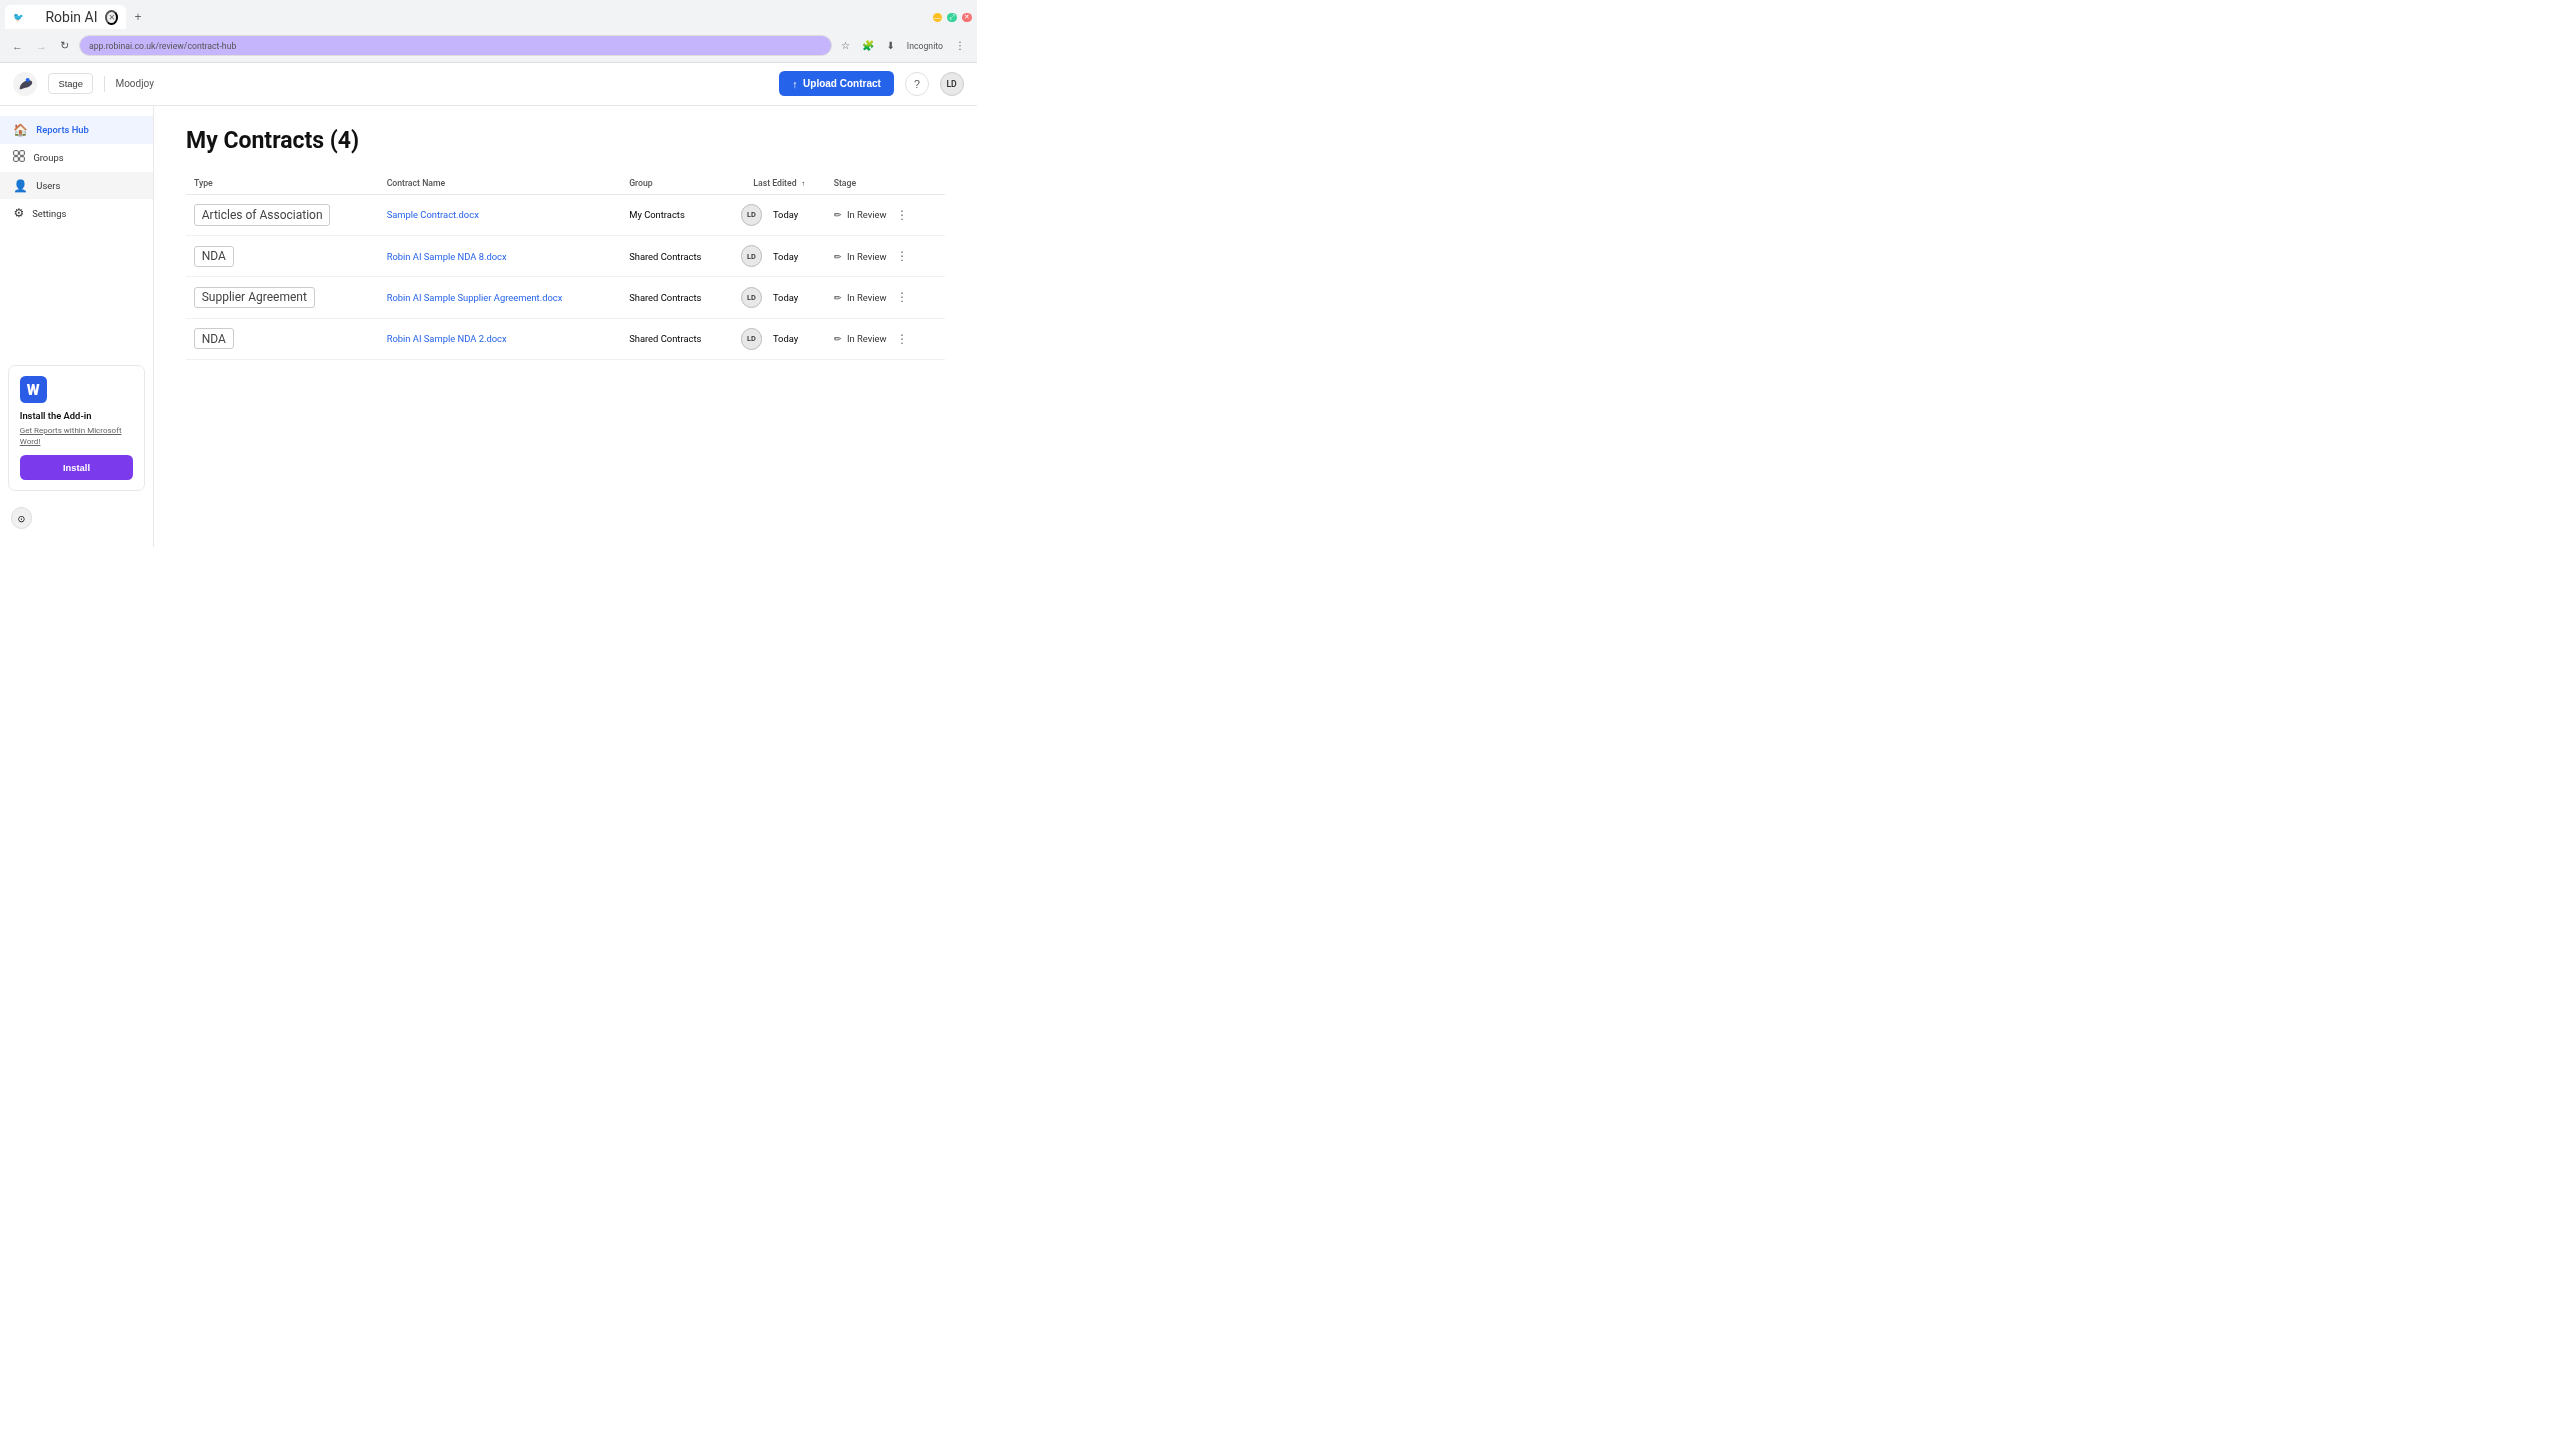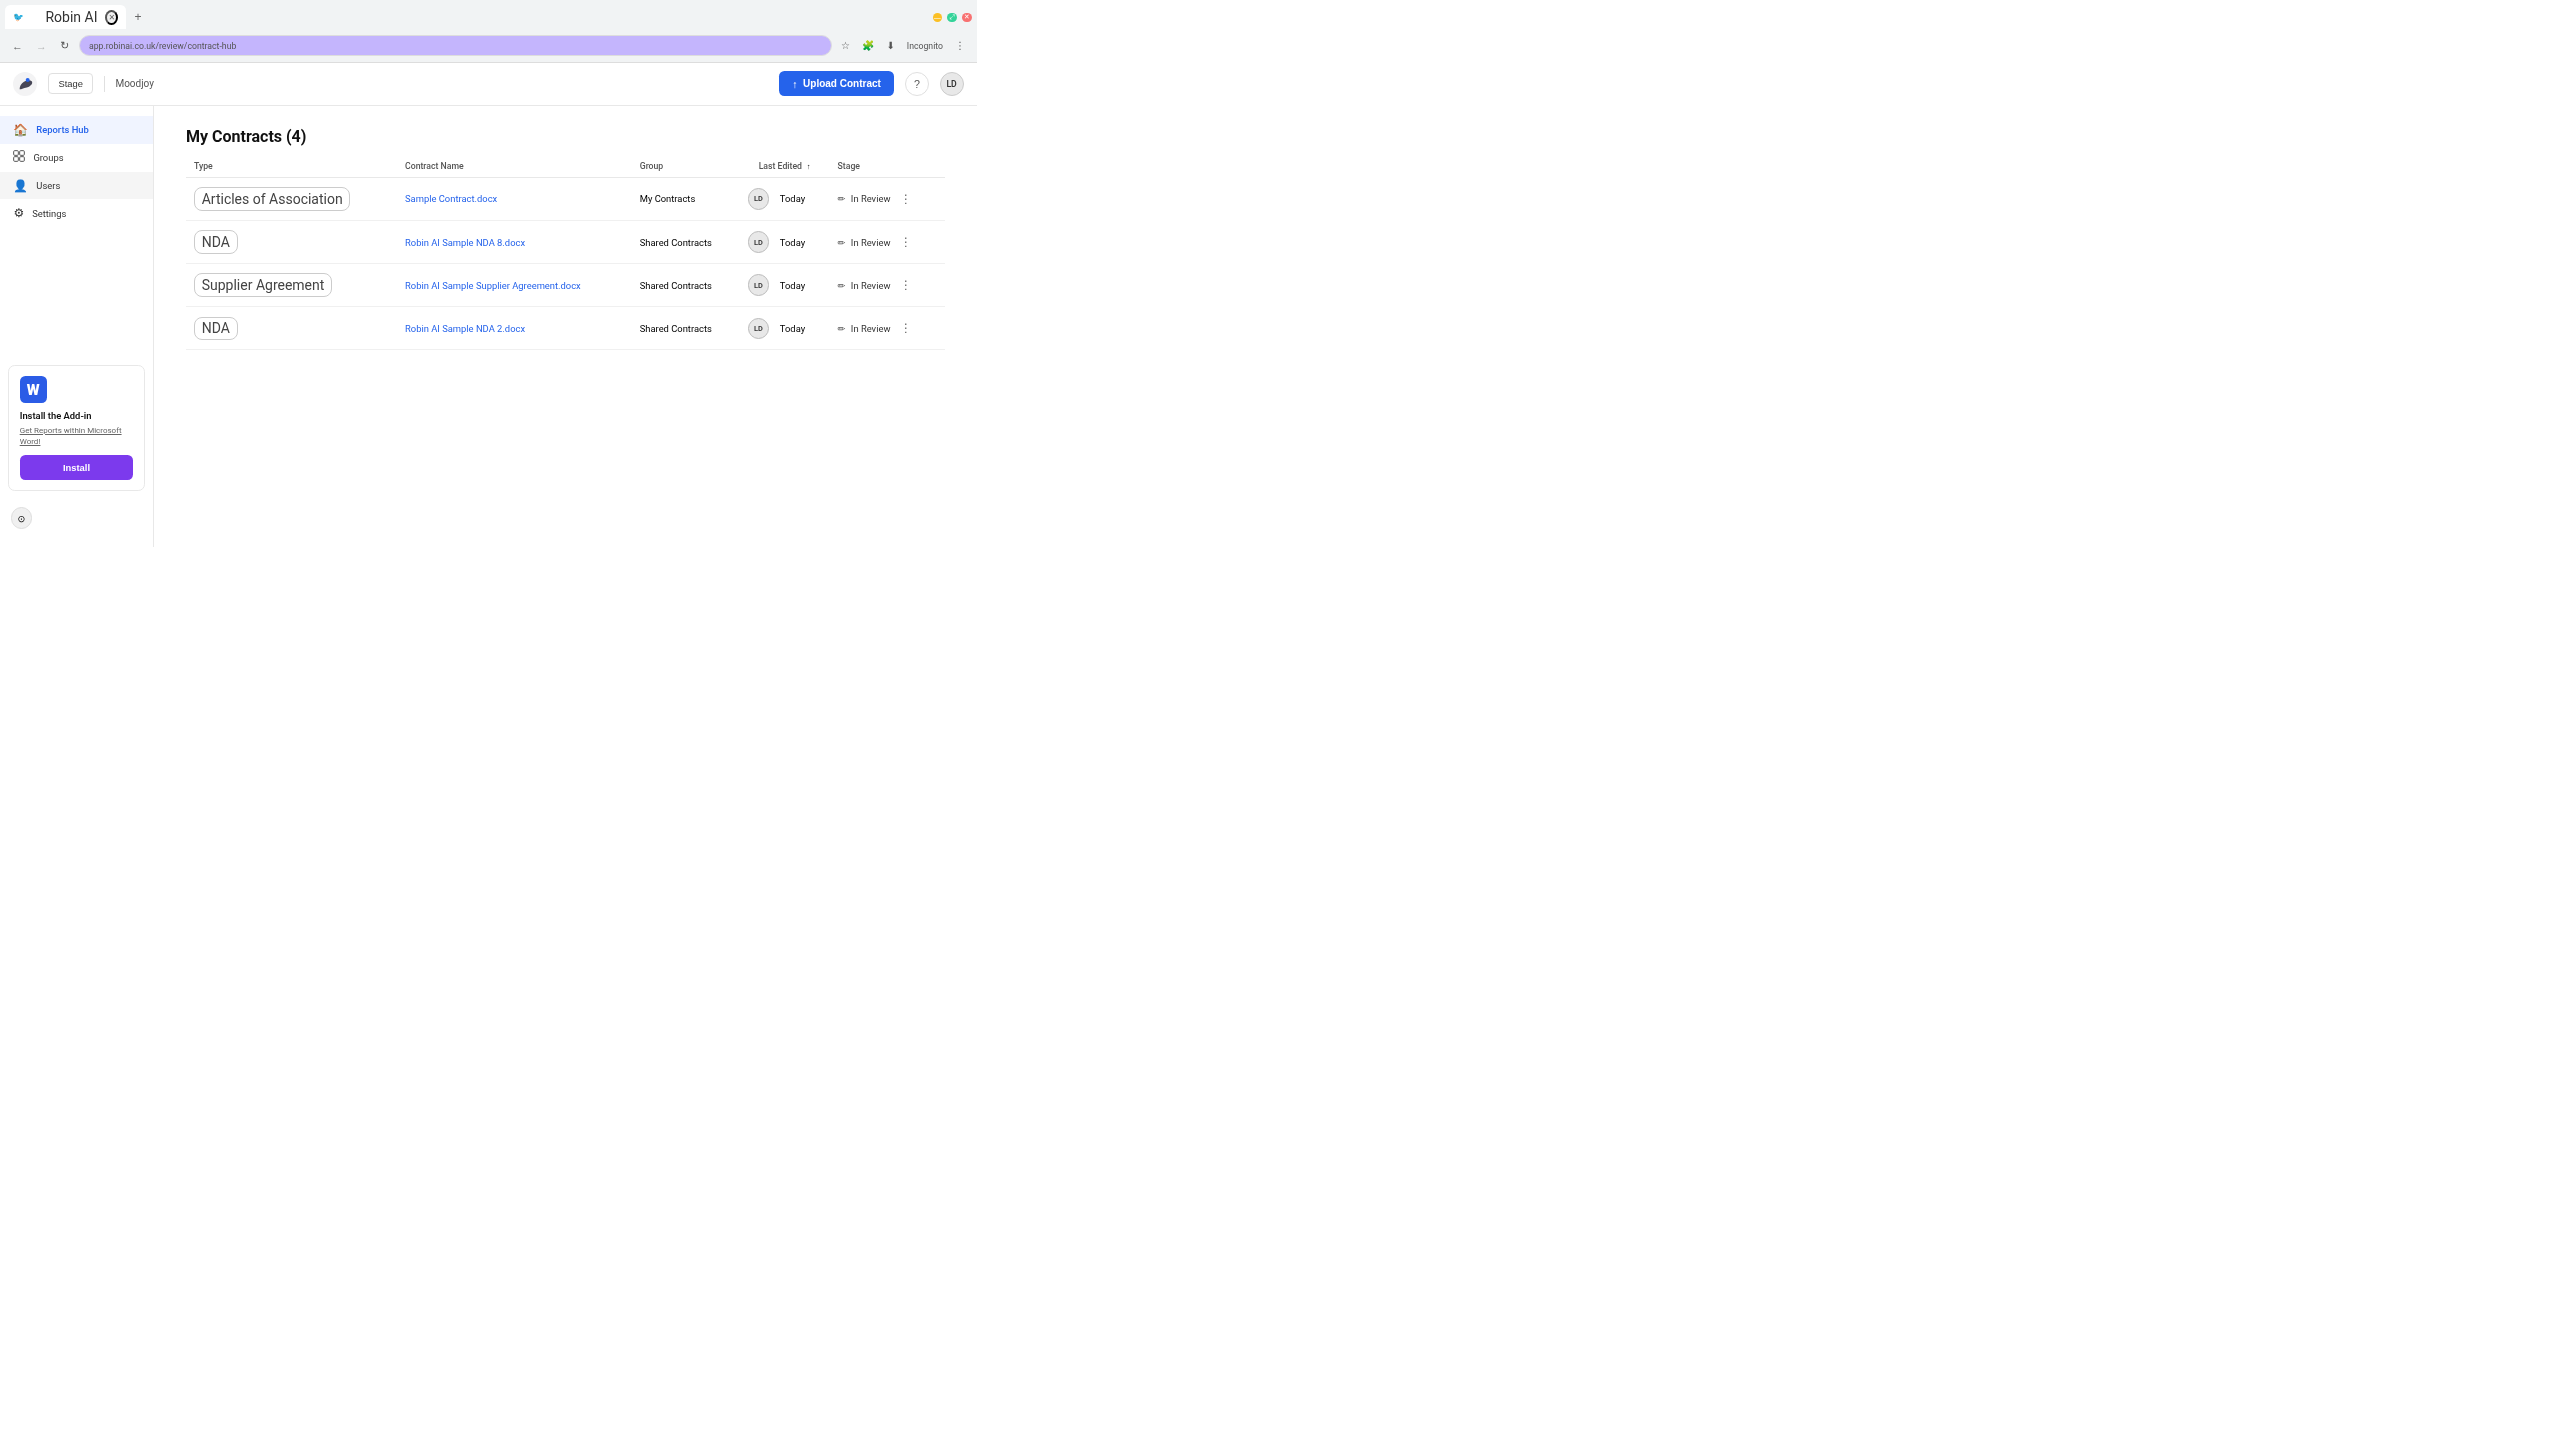--- a/index.html
+++ b/index.html
@@ -54,29 +54,29 @@
     .addin-logo { width: 27px; height: 27px; background: #2b5ce6; border-radius: 5.4px; display: flex; align-items: center; justify-content: center; color: #fff; font-size: 13.4px; font-weight: bold; margin-bottom: 6.7px; }
     .addin-title { font-size: 9.4px; font-weight: 600; color: #111; margin-bottom: 4px; }
     .addin-desc { font-size: 8px; color: #666; line-height: 1.4; margin-bottom: 8px; text-decoration: underline; }
     .addin-install-btn { width: 100%; background: #7c3aed; color: #fff; border: none; border-radius: 5.4px; padding: 6.7px; font-size: 9.4px; font-weight: 600; cursor: pointer; }
 
     .sidebar-bottom { padding: 8px 10.7px; }
     .sidebar-bottom-btn { width: 21.5px; height: 21.5px; border-radius: 50%; background: #f0f0f0; border: 0.7px solid #ddd; display: flex; align-items: center; justify-content: center; cursor: pointer; font-size: 9.4px; }
 
     
     .content { flex: 1; padding: 21.5px 32px; overflow-y: auto; background: #fff; }
-    .page-title { font-size: 16px; font-weight: 700; color: #111; margin-bottom: 10px; }
+    .page-title { font-size: 23px; font-weight: 700; color: #111; margin-bottom: 19px; }
 
     
     .contracts-table { width: 100%; border-collapse: collapse; }
     .contracts-table th { text-align: left; font-size: 8.7px; color: #555; font-weight: 500; padding: 5.4px 8px; border-bottom: 0.7px solid #e8e8e8; }
     .contracts-table th.sortable { cursor: pointer; text-align: center; }
     .sort-icon { font-size: 7.4px; margin-left: 2.7px; color: #333; }
     .contracts-table td { padding: 9.4px 8px; font-size: 9.4px; border-bottom: 0.7px solid #f0f0f0; vertical-align: middle; }
-    .type-badge { display: inline-block; border: 0.7px solid #ccc; border-radius: 8px; padding: 2.7px 6.7px; font-size: 14px; color: #444; text-align: center; white-space: nowrap; }
+    .type-badge { display: inline-block; border: 0.7px solid #ccc; border-radius: 3px; padding: 2.7px 6.7px; font-size: 12px; color: #444; text-align: center; white-space: nowrap; }
     .contract-link { color: #2563eb; text-decoration: none; font-size: 9.4px; }
     .avatar-circle { width: 21.5px; height: 21.5px; border-radius: 50%; background: #e8e8e8; border: 0.7px solid #bbb; display: inline-flex; align-items: center; justify-content: center; font-size: 7.4px; font-weight: 600; color: #333; margin-right: 5.4px; }
     .stage-cell { display: flex; align-items: center; gap: 5.4px; }
     .stage-icon { color: #555; font-size: 9.4px; }
     .stage-label { font-size: 9.4px; color: #333; }
     .more-btn { background: none; border: none; cursor: pointer; font-size: 12px; color: #666; padding: 1.3px 4px; border-radius: 2.7px; }
     .last-edited-cell { display: flex; align-items: center; gap: 5.4px; }
   </style>
 </head>
 <body>

